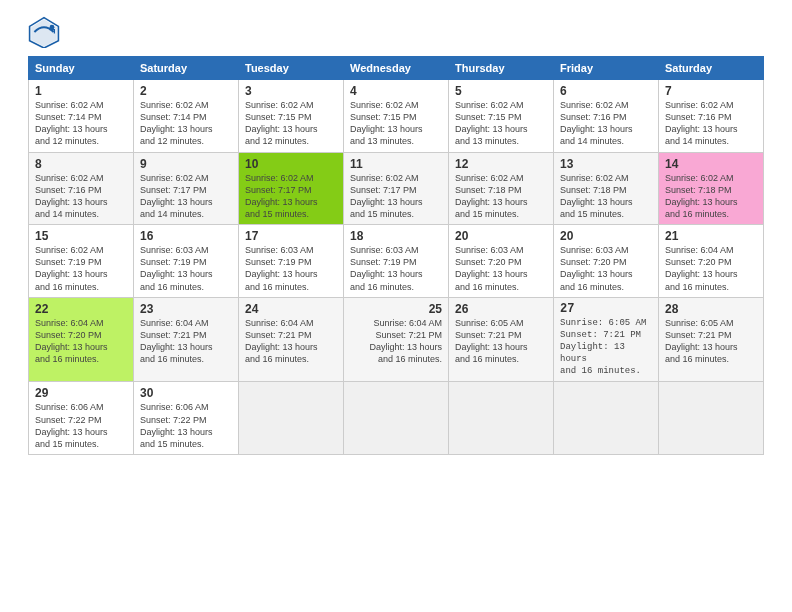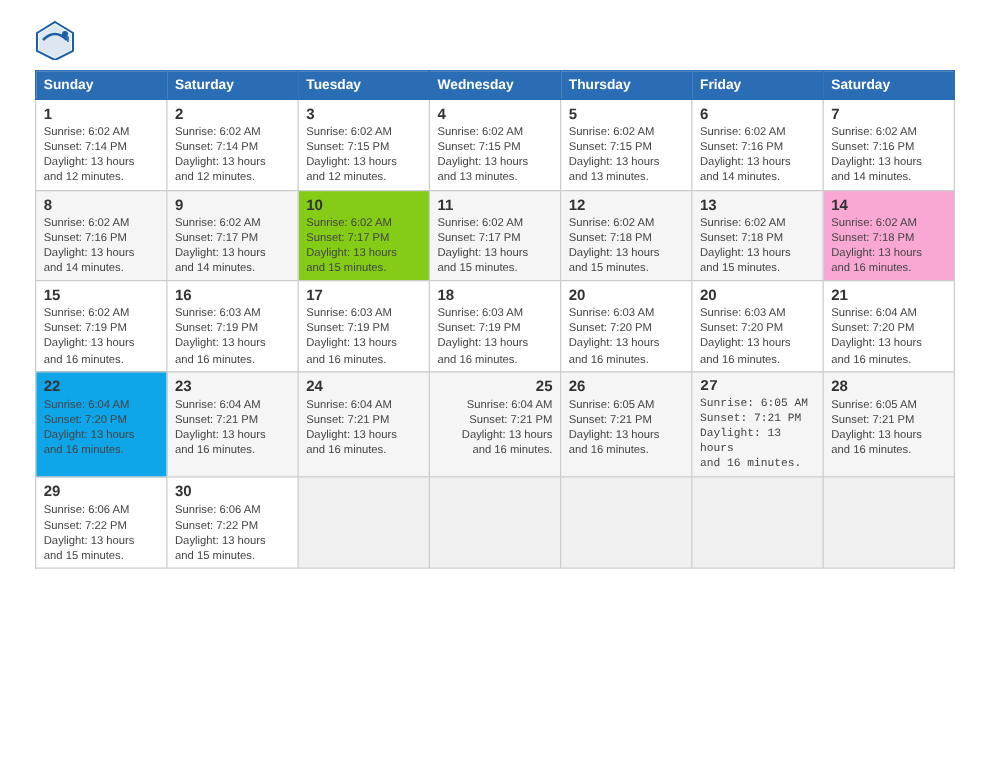--- a/index.html
+++ b/index.html
@@ -288,21 +288,21 @@
           </td>
           <td>
             <span class="day-num">21</span>
             <div class="day-info" style="white-space: pre-line;">Sunrise: 6:04 AM
 Sunset: 7:20 PM
 Daylight: 13 hours
 and 16 minutes.</div>
           </td>
         </tr>
         <tr>
-          <td style="background: #0ea5e9;">
+          <td style="background: #bef264;">
             <span class="day-num">22</span>
             <div class="day-info" style="white-space: pre-line;">Sunrise: 6:04 AM
 Sunset: 7:20 PM
 Daylight: 13 hours
 and 16 minutes.</div>
           </td>
           <td style="background: rgb(245, 245, 245);">
             <span class="day-num">23</span>
             <div class="day-info" style="white-space: pre-line;">Sunrise: 6:04 AM
 Sunset: 7:21 PM

